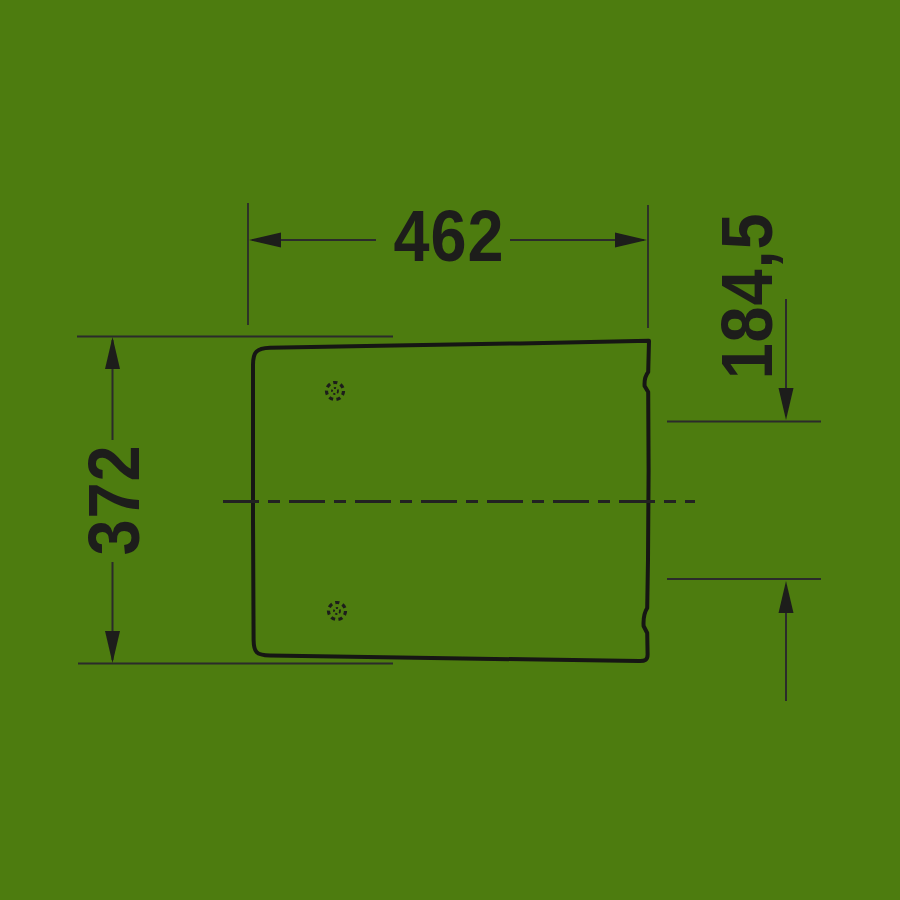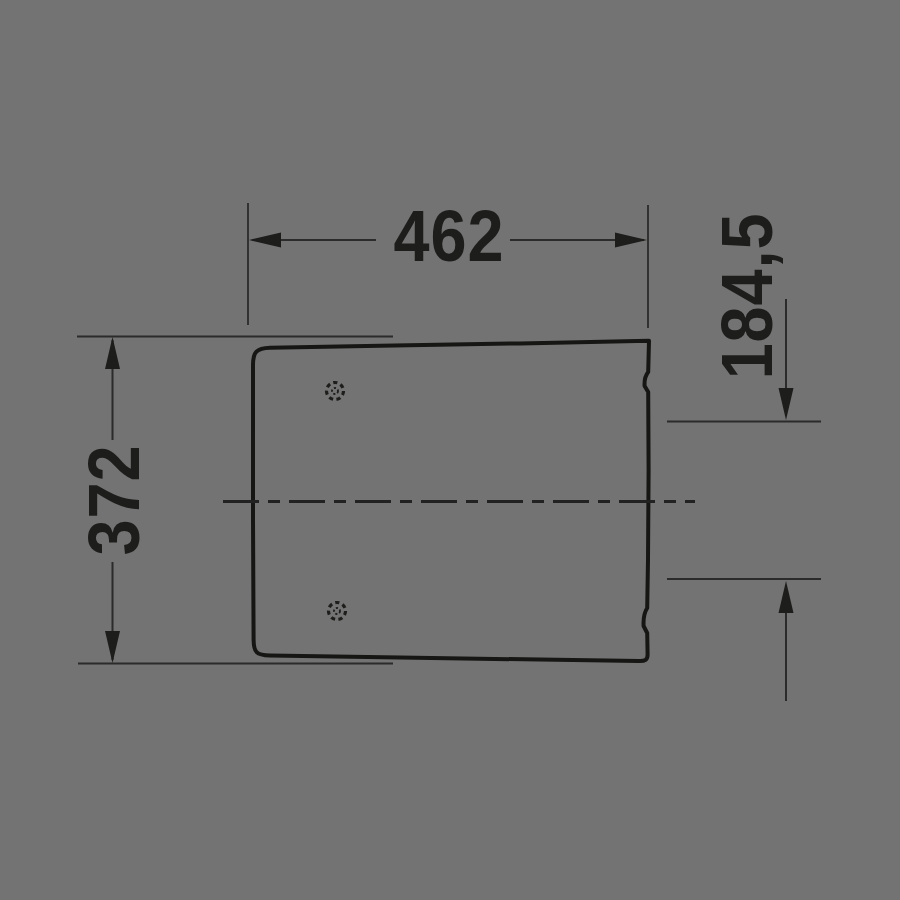--- a/index.html
+++ b/index.html
@@ -4,21 +4,21 @@
 <style>
   html, body {
     margin: 0;
     padding: 0;
     background: #ffffff;
   }
   .canvas {
     position: relative;
     width: 900px;
     height: 900px;
-    background: #737373;
+    background: #4d7c0f;
     overflow: hidden;
     font-family: "Liberation Sans", sans-serif;
   }
   svg {
     position: absolute;
     left: 0;
     top: 0;
     display: block;
   }
   .thick {

